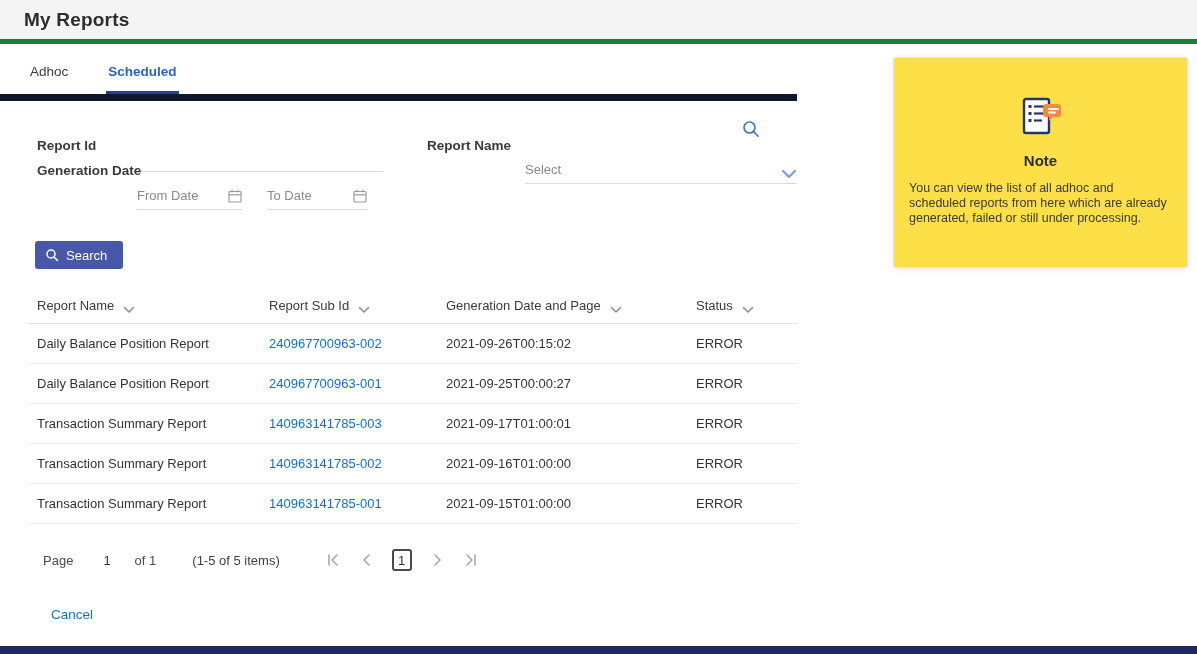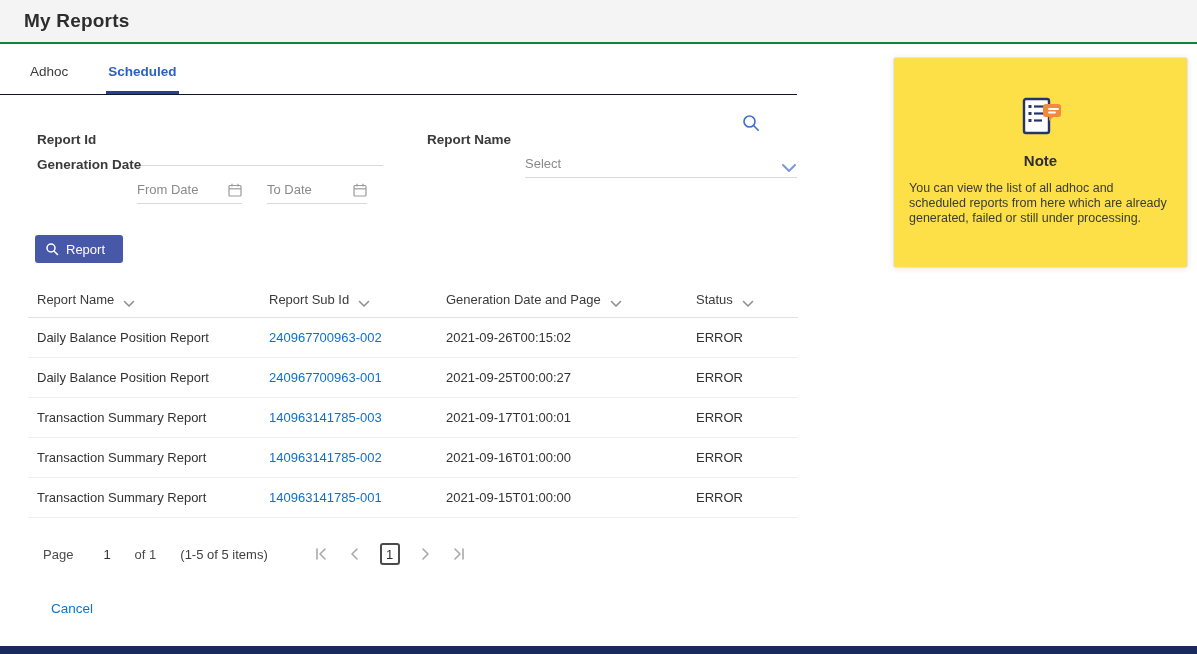--- a/index.html
+++ b/index.html
@@ -1,27 +1,27 @@
 <!DOCTYPE html>
 <html><head>
 <meta charset="utf-8">
 <style>
   * { margin:0; padding:0; box-sizing:border-box; }
   html,body { width:1197px; height:654px; overflow:hidden; background:#fff;
     font-family:"Liberation Sans", sans-serif; color:#333; position:relative; }
 
-  .page-header { height:44px; background:#f4f4f4; border-bottom:2px solid #15803d;
+  .page-header { height:44px; background:#f4f4f4; border-bottom:5px solid #15803d;
     display:flex; align-items:center; padding-left:24px; }
   .page-title { font-size:19px; font-weight:bold; color:#2d2d2d; letter-spacing:.2px; }
 
   .main { width:810px; }
 
   
   .tabs { display:flex; gap:36px; padding:14px 0 0 28px; width:797px;
-    border-bottom:1px solid #0f172a; }
+    border-bottom:7px solid #0f172a; }
   .tab { font-size:13.5px; color:#3c3c3c; padding:6px 2px 12px; cursor:pointer; }
   .tab.active { color:#2d5fc6; font-weight:bold; border-bottom:3px solid #2c3f8f; }
 
   
   .filter-area { position:relative; height:126px; width:797px; }
   .f-label { position:absolute; font-size:13.5px; font-weight:bold; color:#3a3a3a; }
   .lbl-report-id   { left:37px; top:37px; }
   .lbl-report-name { left:427px; top:37px; }
   .lbl-gen-date    { left:37px; top:62px; }
   .u-input { position:absolute; border:none; border-bottom:1px solid #d9d9d9;
@@ -49,21 +49,21 @@
   .th-cell { font-size:13px; color:#3a3a3a; display:flex; align-items:center; gap:9px; cursor:pointer; }
   .t-cell { font-size:13px; color:#333; }
   .cell-pad { padding-left:9px; }
   .link { color:#0f6fce; cursor:pointer; text-decoration:none; }
   .sort-icon { width:12px; height:8px; }
 
   
   .pagination { display:flex; align-items:center; margin:25px 0 0 43px; font-size:13px; color:#4a4a4a; }
   .pg-page-lbl { margin-right:30px; }
   .pg-val { margin-right:24px; color:#2f2f2f; }
-  .pg-of { margin-right:24px; }
+  .pg-of { margin-right:36px; }
   .pg-items { margin-right:46px; color:#3f3f3f; }
   .pg-ctl { display:flex; align-items:center; gap:17px; }
   .pg-icon { width:16px; height:14px; cursor:pointer; }
   .pg-current { width:20px; height:22px; border:2px solid #4a4a4a; border-radius:3px;
     display:flex; align-items:center; justify-content:center; font-size:13px; color:#2f2f2f;
     cursor:pointer; background:#fff; }
 
   .cancel-link { display:inline-block; margin:36px 0 0 51px; font-size:13.5px;
     color:#0b74cf; cursor:pointer; }
 
@@ -139,21 +139,21 @@
     </div>
   </div>
 
   <button class="search-btn">
     <span style="width:14px;height:14px;display:inline-block;">
       <svg viewBox="0 0 14 14">
           <circle cx="6" cy="6" r="4" fill="none" stroke="#fff" stroke-width="1.5"></circle>
           <line x1="9" y1="9" x2="12.5" y2="12.5" stroke="#fff" stroke-width="1.5" stroke-linecap="round"></line>
         </svg>
     </span>
-    <span>Report</span>
+    <span>Search</span>
   </button>
 
   <div class="report-table">
     <div class="t-header">
       <div class="th-cell cell-pad">
         <span>Report Name</span>
         <span class="sort-icon"><svg viewBox="0 0 12 8">
               <polyline points="1.5,1.5 6,6 10.5,1.5" fill="none" stroke="#8f8f8f" stroke-width="1.6" stroke-linecap="round" stroke-linejoin="round"></polyline>
             </svg></span>
       </div>

